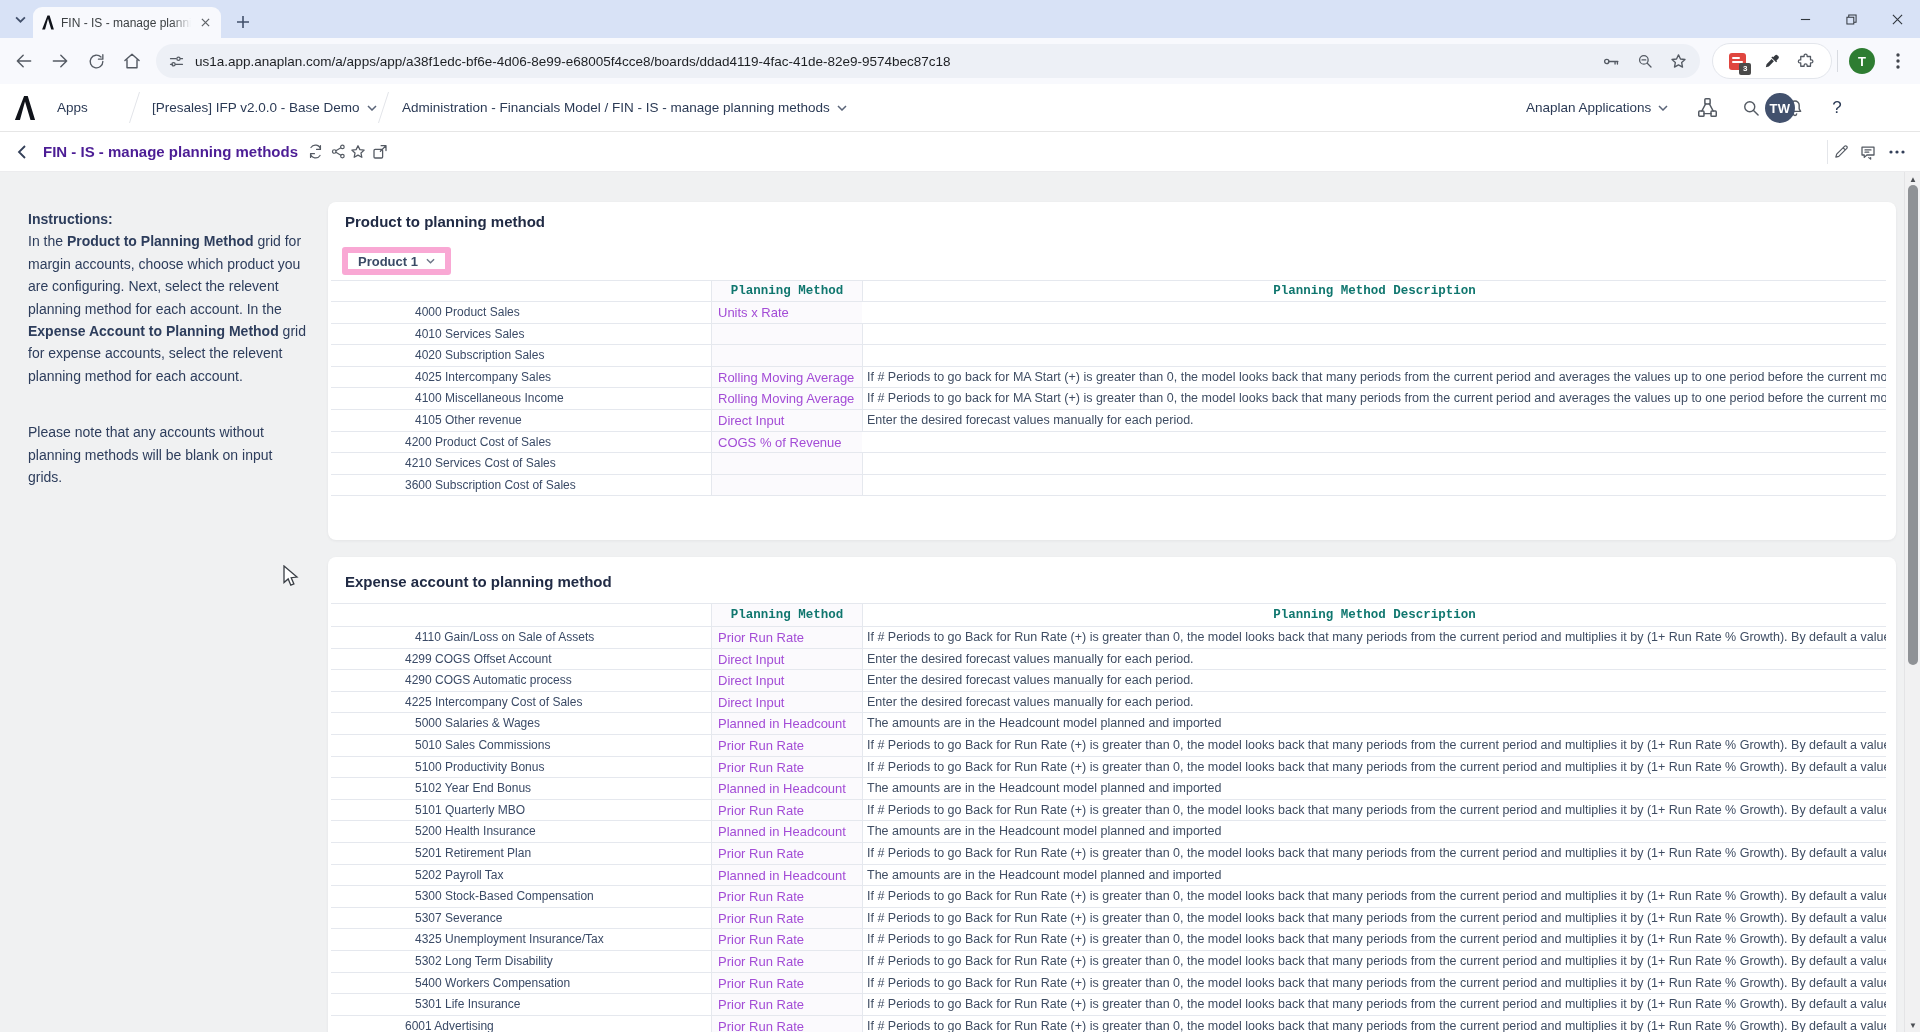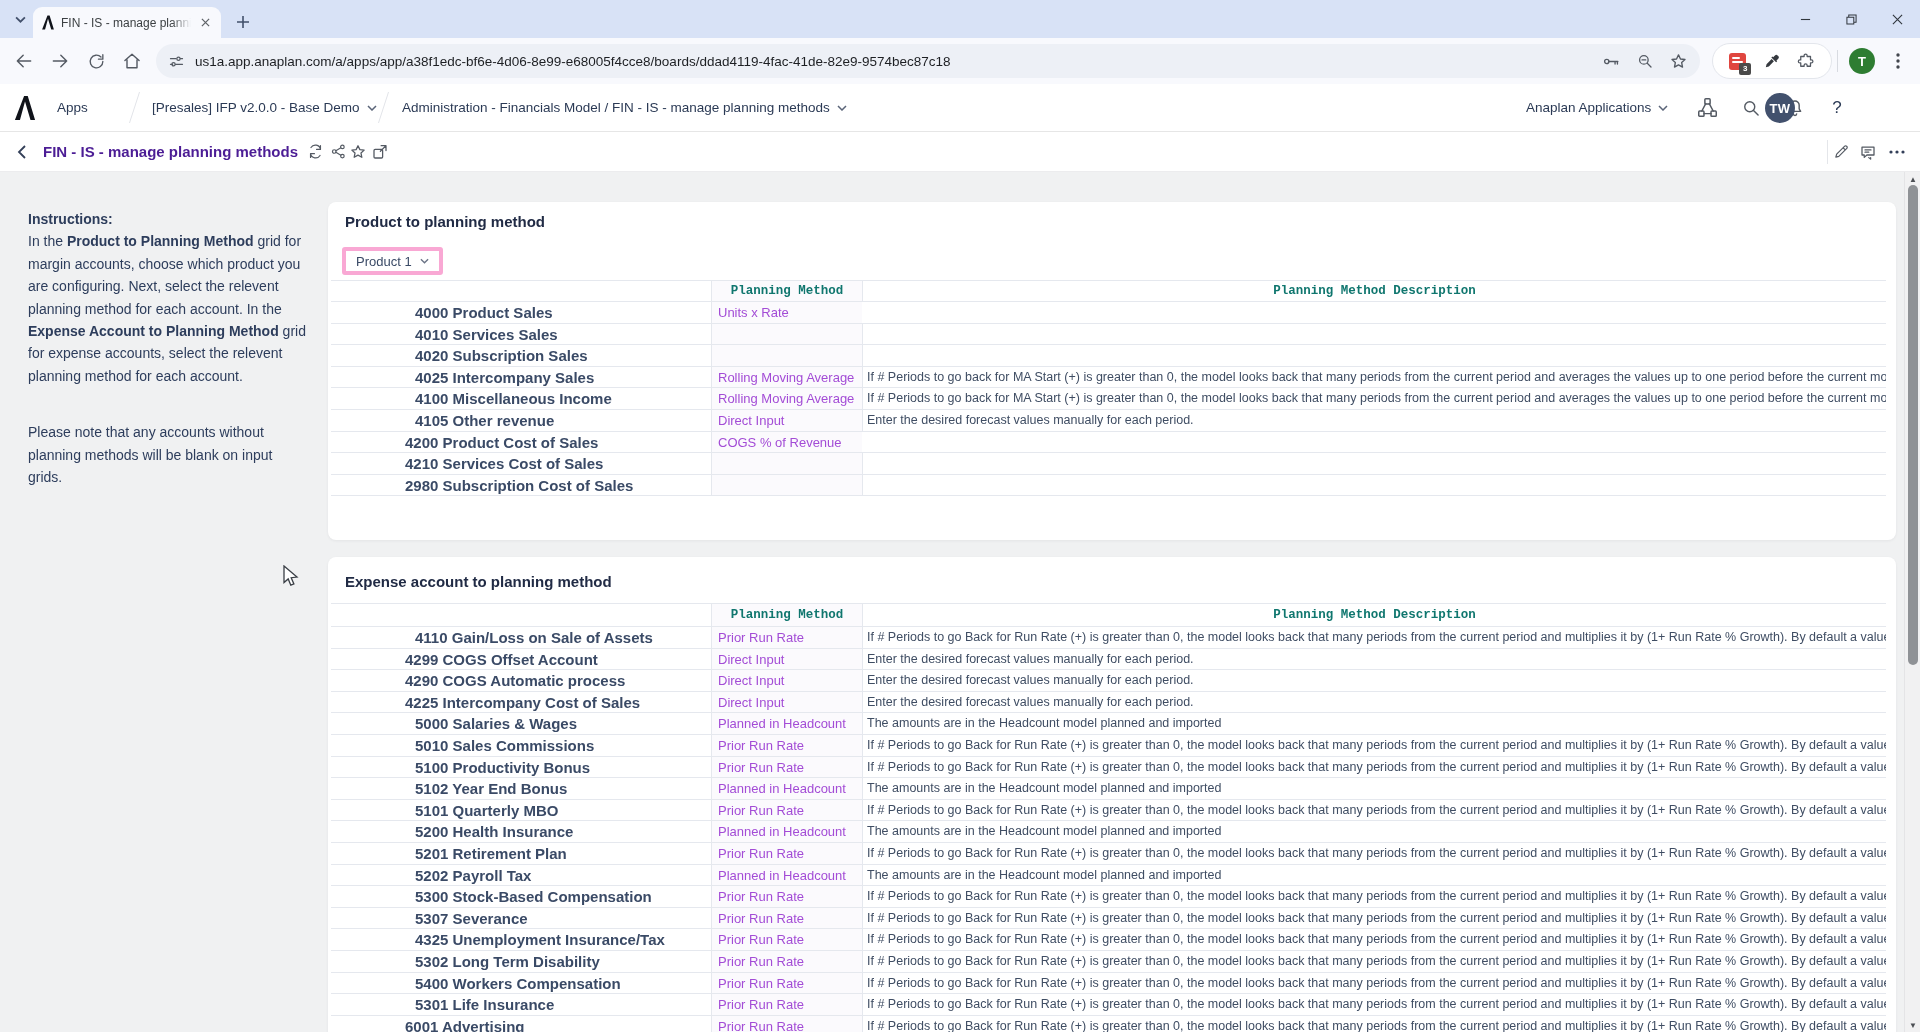--- a/index.html
+++ b/index.html
@@ -48,29 +48,29 @@
   .tbicon{position:absolute;top:50%;transform:translateY(-50%);width:26px;height:26px;display:flex;align-items:center;justify-content:center;cursor:pointer;}
 
   
   .content{position:absolute;left:0;top:172px;width:1920px;height:860px;background:#f0f1f2;overflow:hidden;}
   .instr{position:absolute;left:28px;top:36px;width:281px;font-size:14px;line-height:22.4px;color:#2d3d5c;}
   .instr .ih{font-weight:700;}
   .instr b{font-weight:700;}
   .instr .p2{margin-top:34px;}
   .card{position:absolute;left:328px;width:1568px;background:#fff;border-radius:8px;box-shadow:0 1px 3px rgba(27,31,59,.06);overflow:hidden;}
   .card-title{position:absolute;left:17px;font-size:15px;font-weight:700;color:#212b45;}
-  .selector{position:absolute;left:14px;top:45px;height:28px;border:4px solid #f9a8d4;border-radius:3px;background:#fff;display:inline-flex;align-items:center;gap:8px;padding:0 10px;font-size:13px;font-weight:400;color:#3a4a66;cursor:pointer;}
+  .selector{position:absolute;left:14px;top:45px;height:28px;border:6px solid #f9a8d4;border-radius:3px;background:#fff;display:inline-flex;align-items:center;gap:8px;padding:0 10px;font-size:13px;font-weight:700;color:#3a4a66;cursor:pointer;}
   .grid{position:absolute;left:3px;width:1555px;border-top:1px solid var(--line);}
   .grid-head,.grid-row{display:grid;grid-template-columns:380px 151px 1fr;border-bottom:1px solid var(--line);height:21.6px;}
   .grid-head{height:21px;}
   .grid-head .c{font-size:12.5px;font-weight:700;color:#0f766e;text-align:center;line-height:20px;font-family:Liberation Mono, monospace;}
   .c{overflow:hidden;white-space:nowrap;line-height:21.4px;}
   .c.m,.c.d{border-left:1px solid var(--line);}
   .c.m{background:#fbfafd;}
-  .grid-row .c.l{font-size:15px;font-weight:700;color:var(--label);}
+  .grid-row .c.l{font-size:12px;font-weight:400;color:var(--label);}
   .grid-row .c.l.i1{padding-left:74px;}
   .grid-row .c.l.i2{padding-left:84px;}
   .grid-row .c.m{font-size:13px;color:var(--purple);padding-left:6px;cursor:pointer;}
   .grid-row .c.d{font-size:12.5px;color:var(--desc);padding-left:4px;}
 
   
   .sbar{position:absolute;right:0;top:0;width:16px;height:860px;background:#f1f1f2;border-left:1px solid #e4e4e6;}
   .sthumb{position:absolute;left:3px;top:13px;width:10px;height:480px;background:#8f9296;border-radius:5px;cursor:pointer;}
   .sarrow{position:absolute;left:0;width:16px;height:14px;display:flex;align-items:center;justify-content:center;color:#4c4f54;font-size:8px;cursor:pointer;}
 </style>
@@ -400,21 +400,21 @@
           <div class="grid-row">
             <div class="c l i1">4200 Product Cost of Sales</div>
             <div class="c m">COGS % of Revenue</div>
           </div>
           <div class="grid-row">
             <div class="c l i1">4210 Services Cost of Sales</div>
             <div class="c m"></div>
             <div class="c d"></div>
           </div>
           <div class="grid-row">
-            <div class="c l i1">2980 Subscription Cost of Sales</div>
+            <div class="c l i1">3600 Subscription Cost of Sales</div>
             <div class="c m"></div>
             <div class="c d"></div>
           </div>
         </div>
     </div>
 
     <div class="card" style="top:385px;height:520px">
       <div class="card-title" style="top:16px">Expense account to planning method</div>
       <div class="grid" style="top:46px" id="expense-grid">
         <div class="grid-head" style="height:23px">

